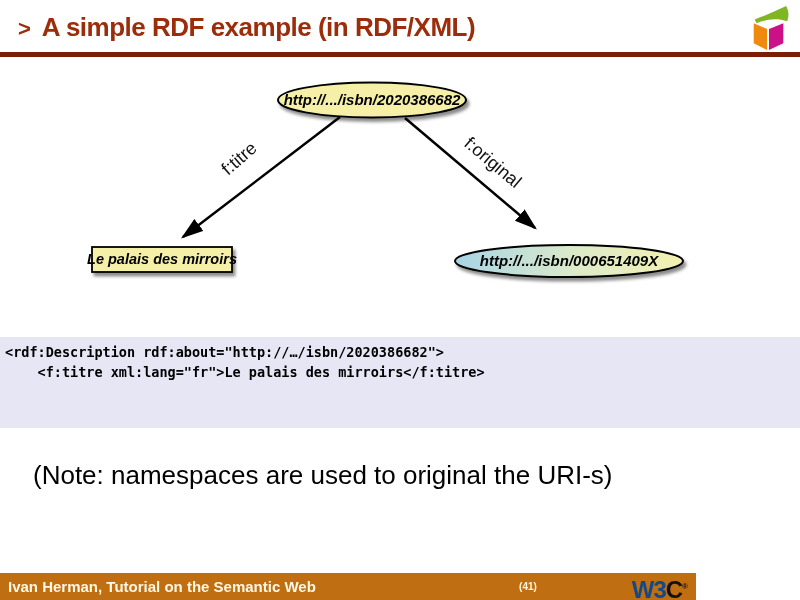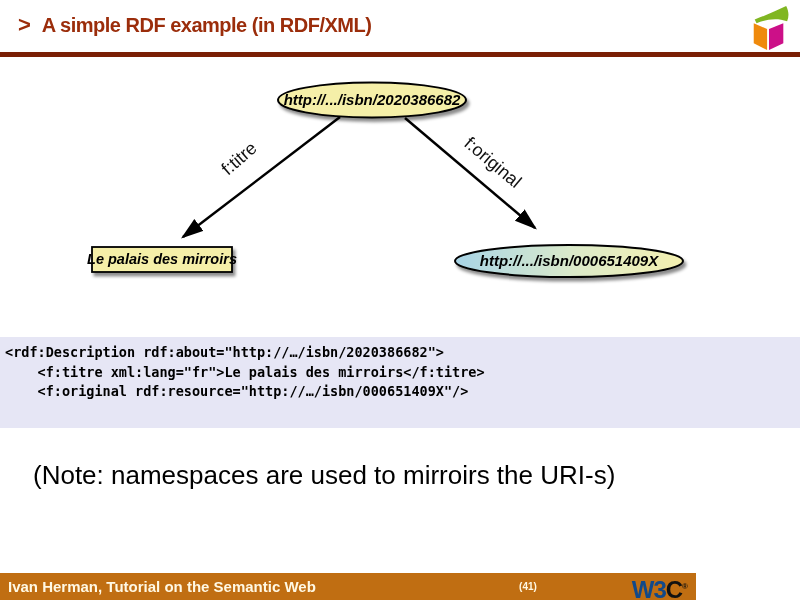--- a/index.html
+++ b/index.html
@@ -7,21 +7,21 @@
   .slide{
     position:relative;width:800px;height:600px;background:#fff;
     overflow:hidden;margin:0 auto;
   }
   
   .title-row{position:absolute;left:18px;top:12px;width:720px;display:flex;align-items:baseline;}
   .title-bullet{
     color:var(--title-red);font-weight:bold;font-size:22px;margin-right:11px;
   }
   .page-title{
-    color:var(--title-red);font-weight:bold;font-size:20px;letter-spacing:-0.5px;
+    color:var(--title-red);font-weight:bold;font-size:26px;letter-spacing:-0.5px;
     white-space:nowrap;
   }
   .title-rule{position:absolute;left:0;top:52px;width:800px;height:5px;background:var(--rule-maroon);}
   .cube-icon{position:absolute;right:10px;top:5px;}
   
   .diagram-svg{position:absolute;left:0;top:70px;}
   .node-text{font-family:"Liberation Sans",sans-serif;font-weight:bold;font-style:italic;fill:#000;}
   .edge-label{font-family:"Liberation Sans",sans-serif;font-size:18px;fill:#111;}
   
   .code-block{
@@ -97,24 +97,23 @@
     <rect x="92" y="177" width="140" height="25" fill="#F5EFA8" stroke="#000" stroke-width="1.8" filter="url(#ds)"></rect>
     <text class="node-text" x="162" y="194" text-anchor="middle" font-size="14.5">Le palais des mirroirs</text>
 
     <ellipse cx="569" cy="191" rx="114" ry="16" fill="url(#blueYellow)" stroke="#000" stroke-width="2" filter="url(#ds)"></ellipse>
     <text class="node-text" x="569" y="196" text-anchor="middle" font-size="15">http://.../isbn/000651409X</text>
   </svg>
 
   <div class="code-block">
     <div class="code-line">&lt;rdf:Description rdf:about="http://…/isbn/2020386682"&gt;</div>
     <div class="code-line">    &lt;f:titre xml:lang="fr"&gt;Le palais des mirroirs&lt;/f:titre&gt;</div>
-    <div class="code-line">    &lt;f:original rdf:resource="http://…/isbn/000651409X"/&gt;</div>
   </div>
 
-  <div class="note-text">(Note: namespaces are used to mirroirs the URI-s)</div>
+  <div class="note-text">(Note: namespaces are used to original the URI-s)</div>
 
   <div class="footer">
     <span class="footer-author">Ivan Herman, Tutorial on the Semantic Web</span>
     <span class="footer-page">(41)</span>
     <span class="w3c-logo"><span class="w3c-w3">W3</span><span class="w3c-c">C</span><span class="w3c-mark">®</span></span>
   </div>
 
 </div>
 
 </body></html>

